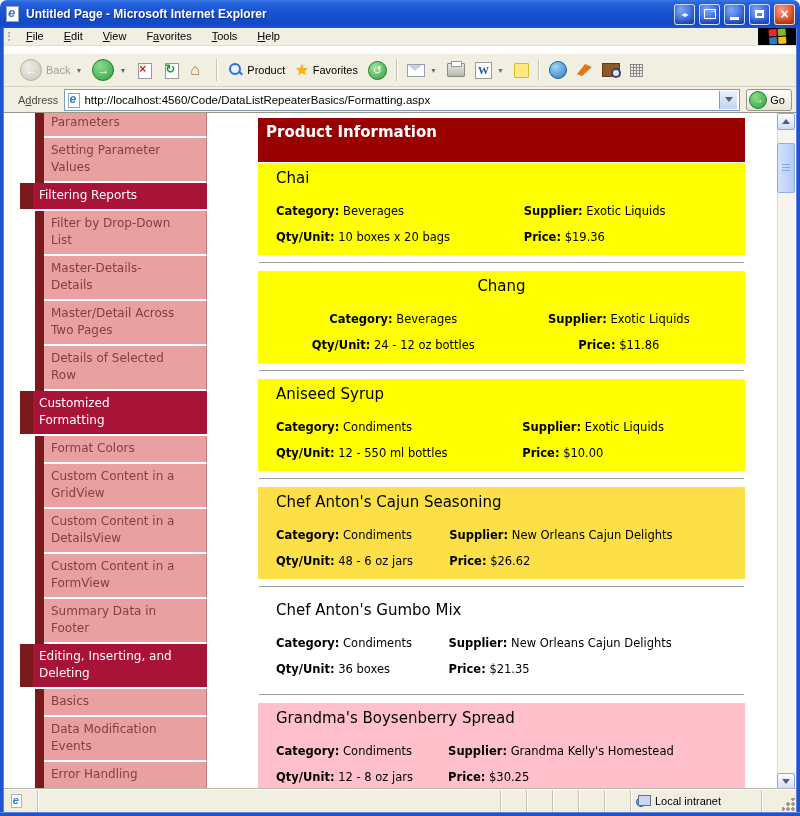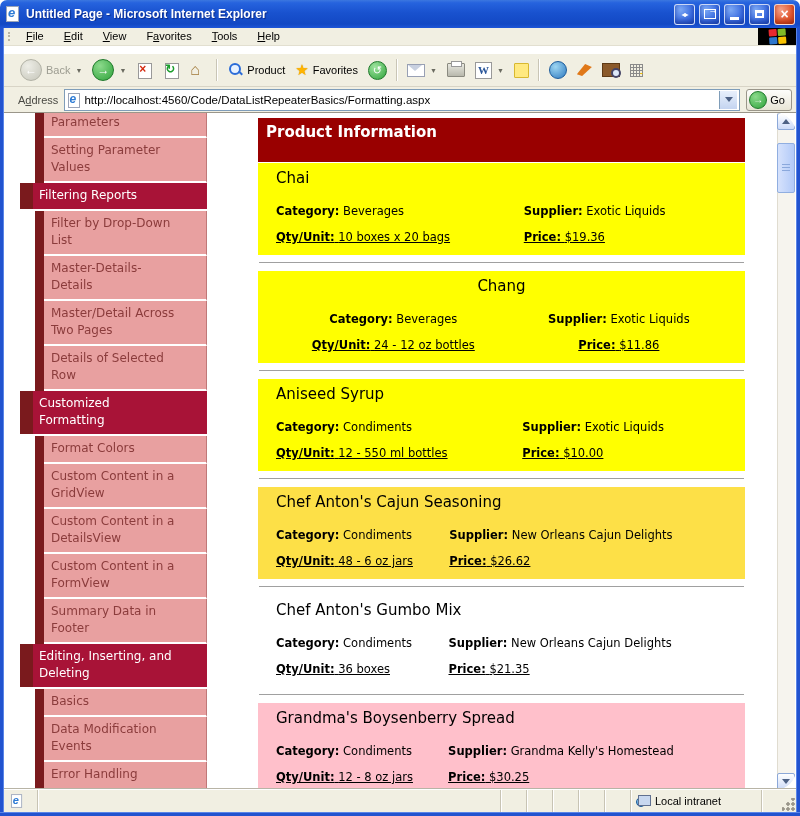--- a/index.html
+++ b/index.html
@@ -91,38 +91,38 @@
   .addr-url{flex:1;font-size:11.5px;color:#000;white-space:nowrap;overflow:hidden;}
   .addr-drop{width:17px;height:18px;background:linear-gradient(#E8F0FC,#C4D4F0);border-left:1px solid #7F9DB9;
     display:flex;align-items:center;justify-content:center;cursor:pointer;flex:none;}
   .arr-down-s{width:0;height:0;border-left:4px solid transparent;border-right:4px solid transparent;border-top:5px solid #4D6185;}
   .go-btn{display:flex;align-items:center;gap:3px;margin:0 4px 0 6px;padding:1px 6px 1px 2px;
     border:1px solid #9A968A;border-radius:3px;background:linear-gradient(#FDFDFB,#E8E5D6);cursor:pointer;flex:none;}
   .go-circ{width:16px;height:16px;border-radius:50%;background:radial-gradient(circle at 35% 30%,#8CDA8C,#2FA33B);
     border:1px solid #1F7A2B;color:#fff;font-size:10px;font-weight:bold;display:flex;align-items:center;justify-content:center;}
 
   
-  .content{position:absolute;left:4px;right:4px;top:113px;height:677px;background:#fff;overflow:hidden;z-index:10;border-radius:21px;}
+  .content{position:absolute;left:4px;right:4px;top:113px;height:677px;background:#fff;overflow:hidden;z-index:10;}
   .side-strip{position:absolute;left:31px;top:0;bottom:0;width:9px;background:#7A1A1D;}
   .sidebar{position:absolute;left:40px;top:-3px;width:163px;font-family:"DejaVu Sans",sans-serif;font-size:12px;line-height:17px;}
   .side-item{border-bottom:2px solid #fff;cursor:pointer;}
   .side-item.sub{background:#E8A0A0;color:#8B3C3C;padding:4px 6px 5px 7px;border-right:1px solid #C07878;}
   .side-item.header{margin-left:-24px;display:flex;color:#fff;}
   .side-item.header .notch{width:13px;background:#7A1A1D;flex:none;}
   .side-item.header .side-label{flex:1;background:#A81337;padding:4px 16px 5px 6px;}
 
   .main{position:absolute;left:254px;top:5px;width:487px;font-family:"DejaVu Sans",sans-serif;}
   .main-header{background:#990000;color:#fff;font-weight:bold;font-size:15px;height:44px;
     box-sizing:border-box;padding:5px 8px;margin-bottom:1px;}
   .product-card{padding:6px 18px 9px;box-sizing:border-box;}
   .product-name{font-size:15px;line-height:18px;margin:0 0 16px;color:#000;}
   .info-table{display:table;width:100%;font-size:11.5px;line-height:17px;color:#000;}
   .info-row{display:table-row;}
   .info-cell{display:table-cell;padding:0 6px 9px 0;}
-  .info-row + .info-row .info-cell{padding-bottom:0;text-decoration:underline;}
+  .info-row + .info-row .info-cell{padding-bottom:0;}
   .flabel{font-weight:bold;}
   .hr{height:0;border-top:1px solid #A0A0A0;border-bottom:1px solid #fff;margin:7px 1px;}
   .product-group:last-of-type .hr{display:none;}
 
   
   .scrollbar{position:absolute;right:1px;top:0;bottom:0;width:18px;background:#F6F4EE;
     box-shadow:inset 1px 0 0 #E0DCD0;}
   .sb-btn{position:absolute;left:0;width:18px;height:17px;background:linear-gradient(#FFFFFF,#CDDBF8);
     border:1px solid #8CA8D8;border-radius:2px;box-sizing:border-box;display:flex;align-items:center;justify-content:center;cursor:pointer;}
   .sb-btn.up{top:0;}

